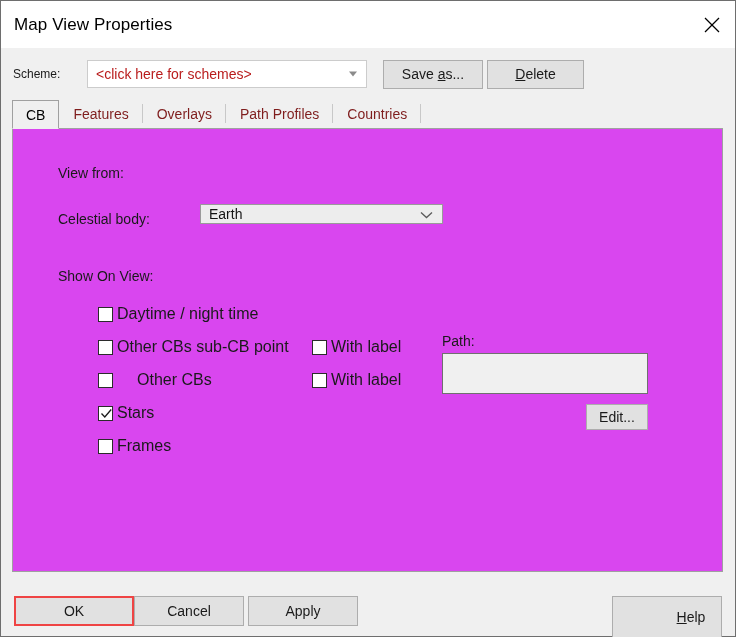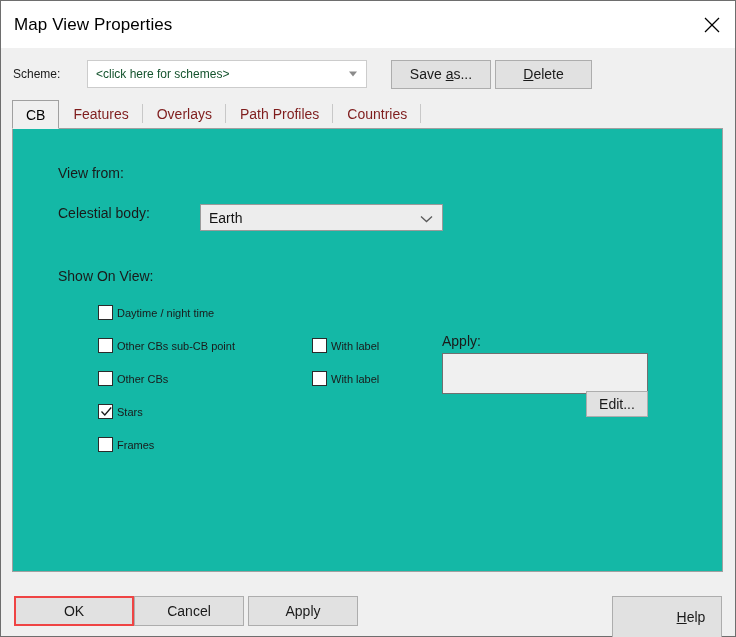--- a/index.html
+++ b/index.html
@@ -71,22 +71,22 @@
     height: 28px;
     box-sizing: border-box;
     background: #ffffff;
     border: 1px solid #cccccc;
     display: flex;
     align-items: center;
     cursor: default;
   }
   .scheme-combo .placeholder {
     padding-left: 8px;
-    color: #14532d;
-    font-size: 12px;
+    color: #b91c1c;
+    font-size: 14px;
   }
   .scheme-combo .tri {
     position: absolute;
     right: 9px;
     top: 50%;
     transform: translateY(-50%);
     width: 0; height: 0;
     border-left: 4px solid transparent;
     border-right: 4px solid transparent;
     border-top: 5px solid #8b8b8b;
@@ -98,21 +98,21 @@
     font-family: "Liberation Sans", sans-serif;
     font-size: 14px;
     color: #1a1a1a;
     display: flex;
     align-items: center;
     justify-content: center;
     cursor: default;
     user-select: none;
     padding: 0;
   }
-  .btn-saveas { width: 100px; height: 29px; margin-left: 24px; }
+  .btn-saveas { width: 100px; height: 29px; margin-left: 16px; }
   .btn-delete { width: 97px; height: 29px; margin-left: 4px; }
   u { text-decoration: underline; }
 
   
   .tabstrip {
     position: relative;
     height: 28px;
     min-height: 28px;
     margin-left: 11px;
     margin-right: 12px;
@@ -148,38 +148,38 @@
     z-index: 3;
     margin-bottom: -1px;
     padding: 0 13px;
   }
 
   
   .panel {
     position: relative;
     margin: 0 12px 12px 11px;
     border: 1px solid #a0a0a0;
-    background: #14b8a6;
+    background: #d946ef;
     flex: 1 1 auto;
     min-height: 0;
   }
 
   .lbl {
     position: absolute;
     font-size: 14px;
     color: #1a1a1a;
     white-space: nowrap;
   }
 
   
   .cb-combo {
     position: absolute;
     box-sizing: border-box;
     width: 243px;
-    height: 27px;
+    height: 20px;
     background: #ededed;
     border: 1px solid #9a9a9a;
     display: flex;
     align-items: center;
     cursor: default;
   }
   .cb-combo .val {
     padding-left: 8px;
     font-size: 14px;
     color: #141414;
@@ -208,21 +208,21 @@
     position: relative;
     flex: 0 0 auto;
   }
   .box .tick {
     position: absolute;
     left: 1px;
     top: 0px;
   }
   .cbrow .txt {
     margin-left: 4px;
-    font-size: 11px;
+    font-size: 16px;
     color: #1a1a1a;
     white-space: nowrap;
   }
 
   
   .fontbox {
     position: absolute;
     box-sizing: border-box;
     background: #f0f0f0;
     border: 1px solid #707070;
@@ -298,21 +298,21 @@
     <div class="tab">
       <span>Countries</span>
         <span class="sep"></span>
     </div>
   </div>
 
   <div class="panel">
 
     <div class="lbl" style="left:45px; top:36px;">View from:</div>
 
-    <div class="lbl" style="left:45px; top:76px;">Celestial body:</div>
+    <div class="lbl" style="left:45px; top:82px;">Celestial body:</div>
 
     <div class="cb-combo" style="left:187px; top:75px;">
       <span class="val">Earth</span>
       <span class="chev">
         <svg width="13" height="8" viewBox="0 0 13 8">
           <polyline points="1,1.5 6.5,6.5 12,1.5" fill="none" stroke="#5a5a5a" stroke-width="1.3"></polyline>
         </svg>
       </span>
     </div>
 
@@ -321,21 +321,21 @@
     <div class="cbrow" style="left:85px; top:176px;">
       <span class="box"></span>
       <span class="txt">Daytime / night time</span>
     </div>
 
     <div class="cbrow" style="left:85px; top:209px;">
       <span class="box"></span>
       <span class="txt">Other CBs sub-CB point</span>
     </div>
 
-    <div class="cbrow" style="left:85px; top:242px;">
+    <div class="cbrow" style="left:85px; top:242px;gap:20px;">
       <span class="box"></span>
       <span class="txt">Other CBs</span>
     </div>
 
     <div class="cbrow" style="left:85px; top:275px;">
       <span class="box">
         <span class="tick">
           <svg width="13" height="13" viewBox="0 0 13 13">
             <polyline points="1.5,6.5 4.8,10 11.2,2.5" fill="none" stroke="#1a1a1a" stroke-width="1.3"></polyline>
           </svg>
@@ -352,27 +352,27 @@
     <div class="cbrow" style="left:299px; top:209px;">
       <span class="box"></span>
       <span class="txt">With label</span>
     </div>
 
     <div class="cbrow" style="left:299px; top:242px;">
       <span class="box"></span>
       <span class="txt">With label</span>
     </div>
 
-    <div class="lbl" style="left:429px; top:204px;">Apply:</div>
+    <div class="lbl" style="left:429px; top:204px;">Path:</div>
 
     <div class="fontbox" style="left:429px; top:224px; width:206px; height:41px;">
       
     </div>
 
-    <button class="btn btn-edit" style="left:573px; top:262px;">Edit...</button>
+    <button class="btn btn-edit" style="left:573px; top:275px;">Edit...</button>
 
   </div>
 
   <div class="footer">
     <button class="btn btn-ok">OK</button>
     <button class="btn btn-cancel">Cancel</button>
     <button class="btn btn-apply">Apply</button>
     <button class="btn btn-help">
         <span><u>H</u><span>elp</span></span>
       </button>

